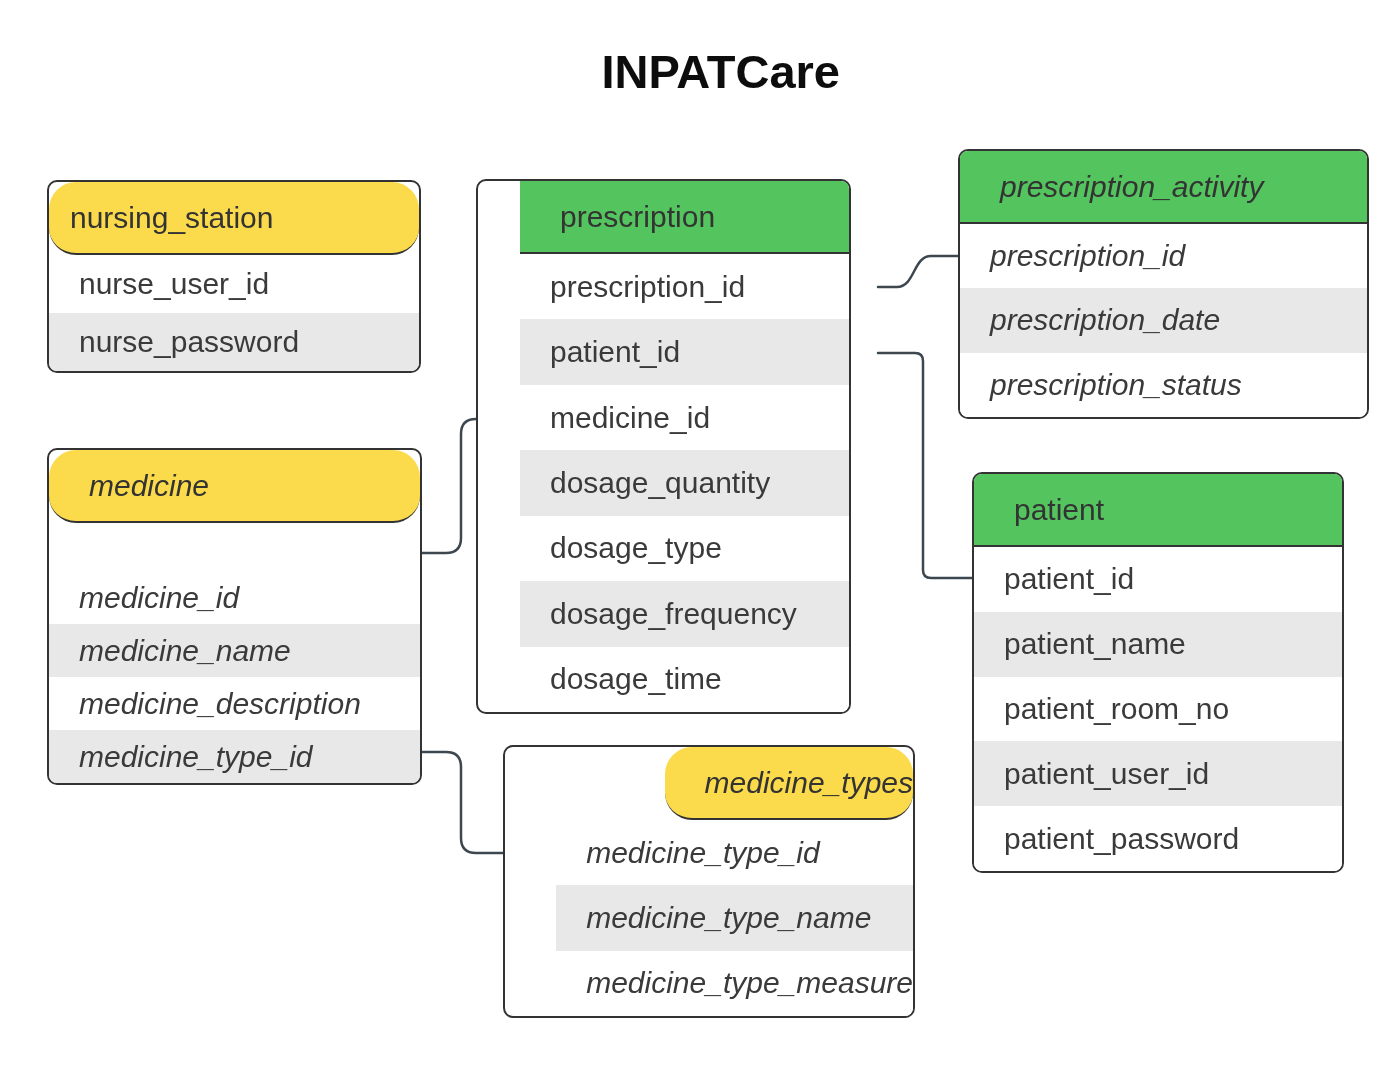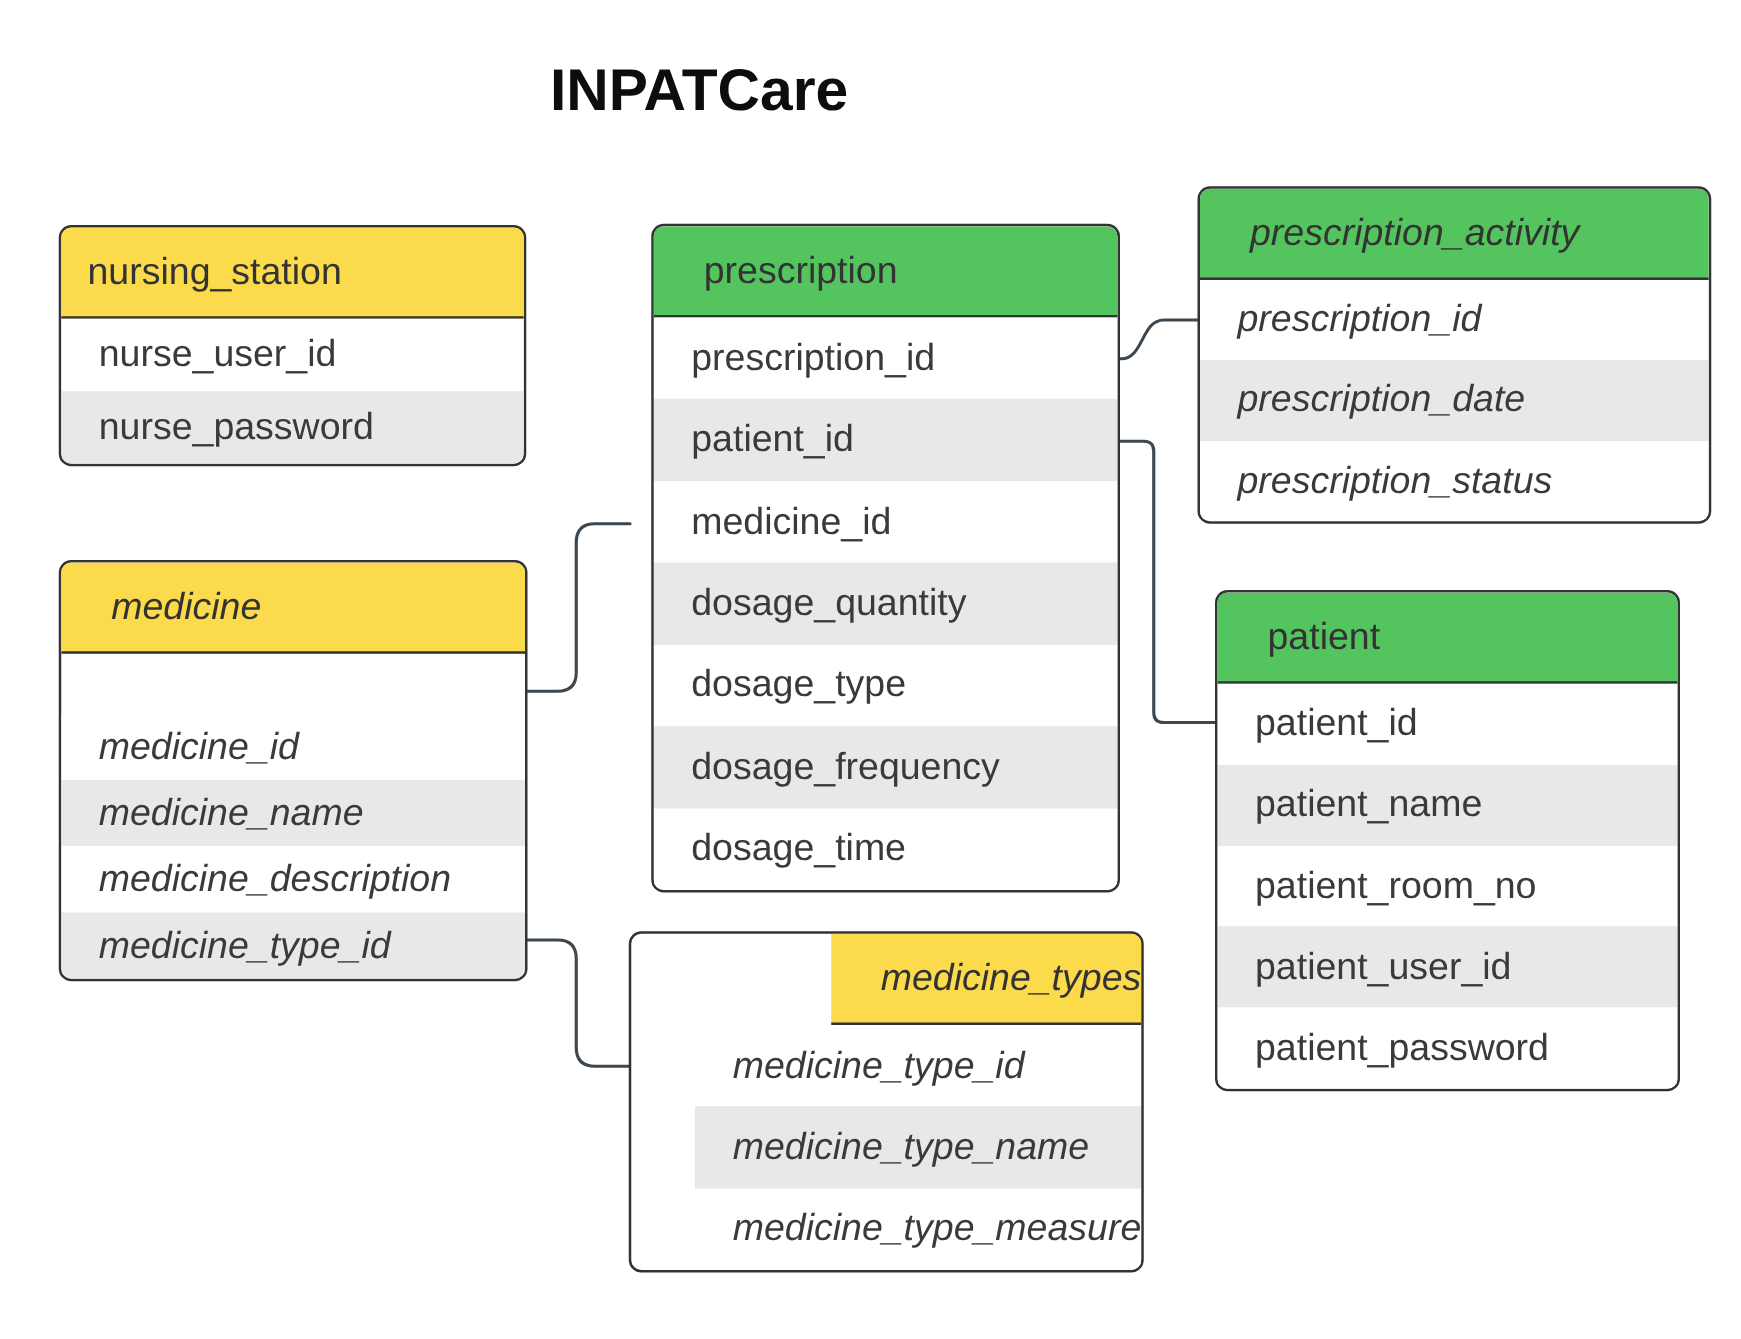--- a/index.html
+++ b/index.html
@@ -14,21 +14,21 @@
     font-family: "Liberation Sans", sans-serif;
     color: #3a3a3a;
     overflow: hidden;
   }
 
   .diagram-title {
     position: absolute;
     left: 440px;
     top: 44px;
     width: 400px;
-    text-align: left;
+    text-align: right;
     font-size: 47px;
     font-weight: 700;
     color: #0d0d0d;
     letter-spacing: 0px;
   }
 
   .rel-layer {
     position: absolute;
     left: 0;
     top: 0;
@@ -49,21 +49,21 @@
   .entity-header {
     flex: 0 0 73px;
     box-sizing: border-box;
     display: flex;
     align-items: center;
     padding-left: 40px;
     font-size: 30px;
     border-bottom: 2px solid var(--border);
     color: #333333;
   }
-  .entity.yellow .entity-header { background: var(--yellow); }
+  .entity.yellow .entity-header { background: var(--yellow); border-radius: 27px; }
   .entity.green  .entity-header { background: var(--green); }
 
   .entity-rows {
     flex: 1 1 auto;
     display: flex;
     flex-direction: column;
   }
   .field-row {
     flex: 1 1 0;
     display: flex;
@@ -78,21 +78,21 @@
   .entity.italic .entity-header,
   .entity.italic .field-row { font-style: italic; }
 
   
   .entity.tight .entity-header { padding-left: 21px; }
   .entity.tight .field-row     { }
 
   
   #e-nursing_station      { left: 47px;  top: 180px; width: 374px; height: 193px; }
   #e-medicine             { left: 47px;  top: 448px; width: 375px; height: 337px; gap: 48px; }
-  #e-prescription         { left: 521px; top: 179px; width: 375px; height: 535px; }
+  #e-prescription         { left: 476px; top: 179px; width: 375px; height: 535px; padding-left: 42px; }
   #e-prescription_activity{ left: 958px; top: 149px; width: 411px; height: 270px; }
   #e-patient              { left: 972px; top: 472px; width: 372px; height: 401px; }
   #e-medicine_types       { left: 503px; top: 745px; width: 412px; height: 273px; align-items: flex-end; }
 </style>
 </head>
 <body>
 
 <div class="diagram-title">INPATCare</div>
 
 <svg class="rel-layer" id="rel-layer" viewBox="0 0 1393 1071" xmlns="http://www.w3.org/2000/svg">

